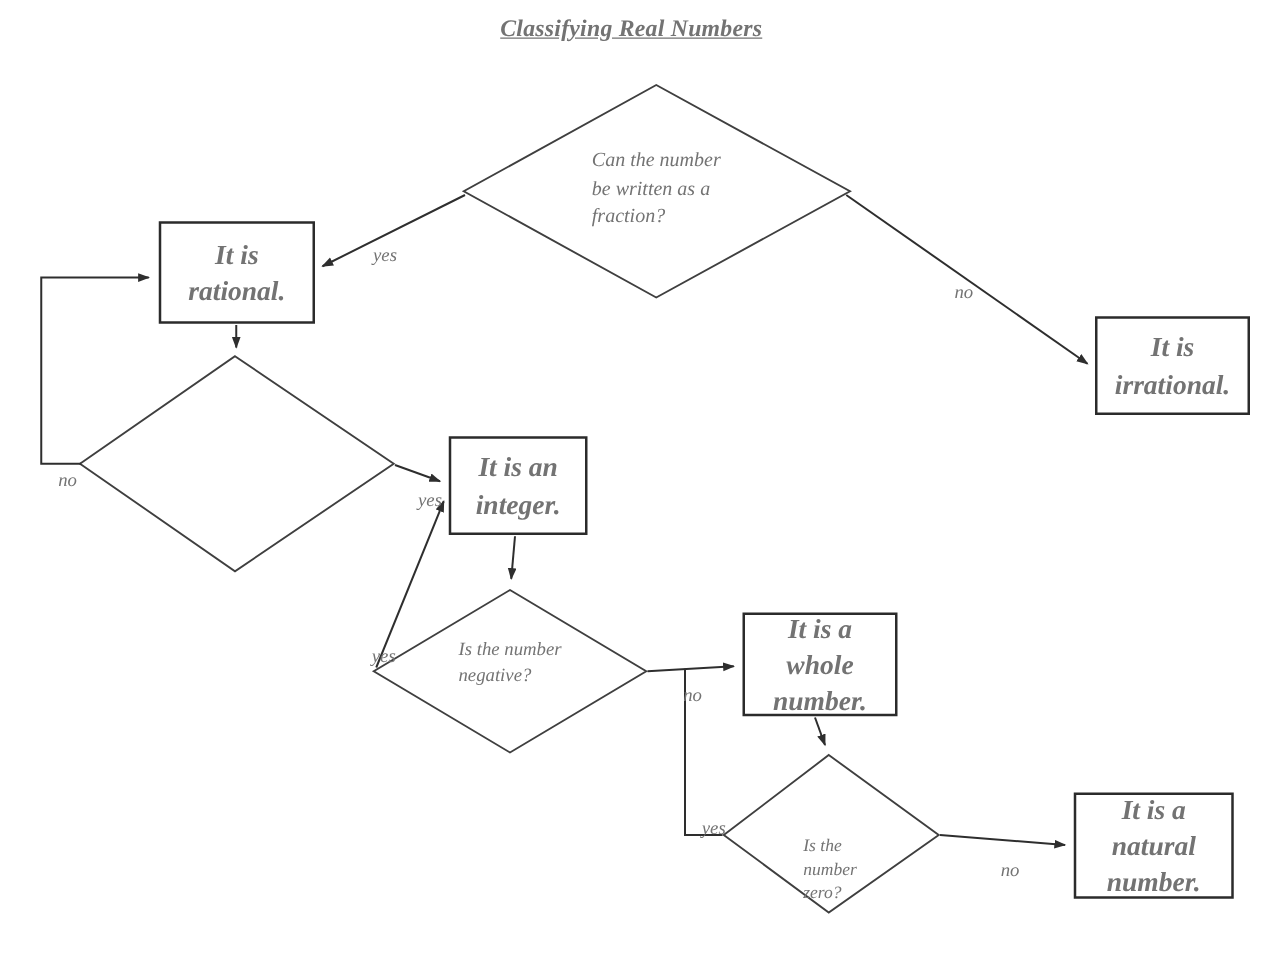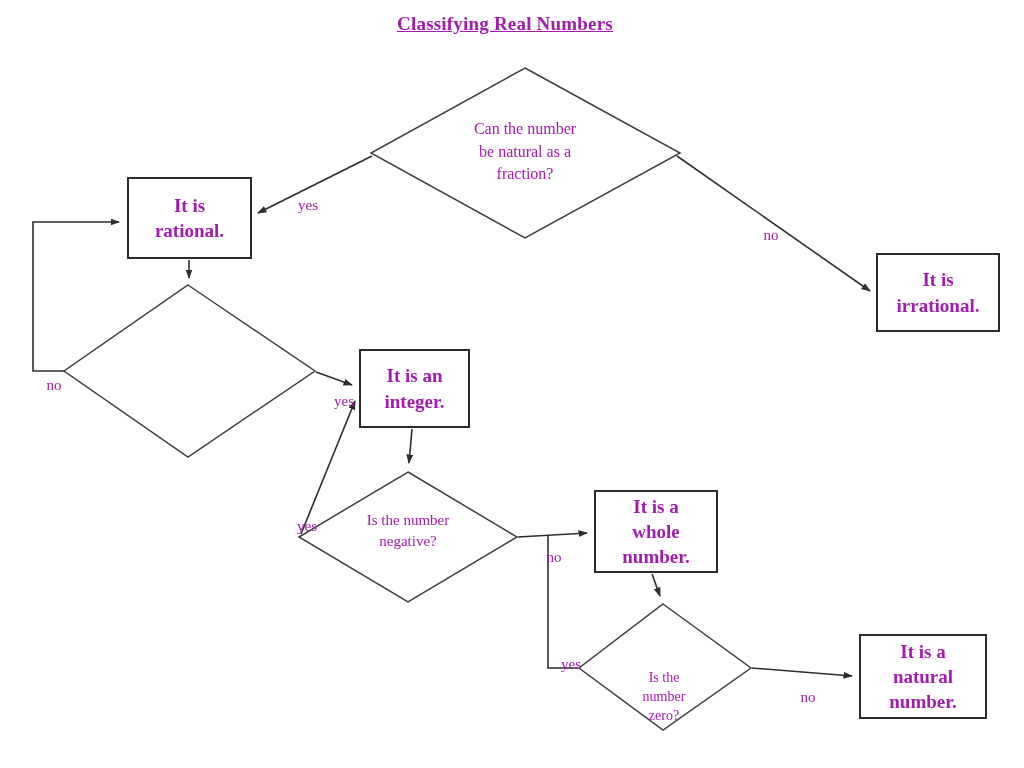--- a/index.html
+++ b/index.html
@@ -1,32 +1,33 @@
 <!DOCTYPE html>
 <html><head>
 <meta charset="utf-8">
 <style>
   html,body { margin:0; padding:0; background:#ffffff; }
   .stage {
     position:relative; width:1004px; height:768px; background:#ffffff;
-    font-family:"Liberation Serif","DejaVu Serif",serif; color:#a21caf;
+    font-family:"Liberation Serif","DejaVu Serif",serif; color:#737373;
     overflow:hidden;
+    font-style:italic;
   }
   .stage svg { position:absolute; left:0; top:0; }
   .title {
     position:absolute; left:0; top:13px; width:1010px; text-align:center;
     font-size:19px; font-weight:bold; text-decoration:underline; letter-spacing:0.2px;
   }
   .box {
     position:absolute; box-sizing:border-box; border:2px solid #2b2b2b; background:#ffffff;
     display:flex; flex-direction:column; align-items:center; justify-content:center;
-    text-align:center; font-weight:bold; font-size:19px; line-height:1.32;
+    text-align:center; font-weight:bold; font-size:22px; line-height:1.32;
   }
   .dtext {
-    position:absolute; transform:translate(-50%,-50%); text-align:center;
+    position:absolute; transform:translate(-50%,-50%); 
     font-size:15px; line-height:1.42; white-space:nowrap;
   }
   .dtext.big { font-size:16px; }
   .dtext.small { font-size:14px; line-height:1.35; }
   .elabel {
     position:absolute; transform:translate(-50%,-50%); font-size:15px; white-space:nowrap;margin-top:45px;
   }
 </style>
 </head>
 <body>
@@ -82,21 +83,21 @@
   </div>
 
   <div class="box" style="left:859px; top:634px; width:128px; height:85px;">
     <div>It is a</div>
     <div>natural</div>
     <div>number.</div>
   </div>
 
   <div class="dtext big" style="left:525px; top:152px;">
     <div>Can the number</div>
-    <div>be natural as a</div>
+    <div>be written as a</div>
     <div>fraction?</div>
   </div>
 
 
   <div class="dtext" style="left:408px; top:531px;">
     <div>Is the number</div>
     <div>negative?</div>
   </div>
 
   <div class="dtext small" style="left:664px; top:665px;margin-top:32px;">

